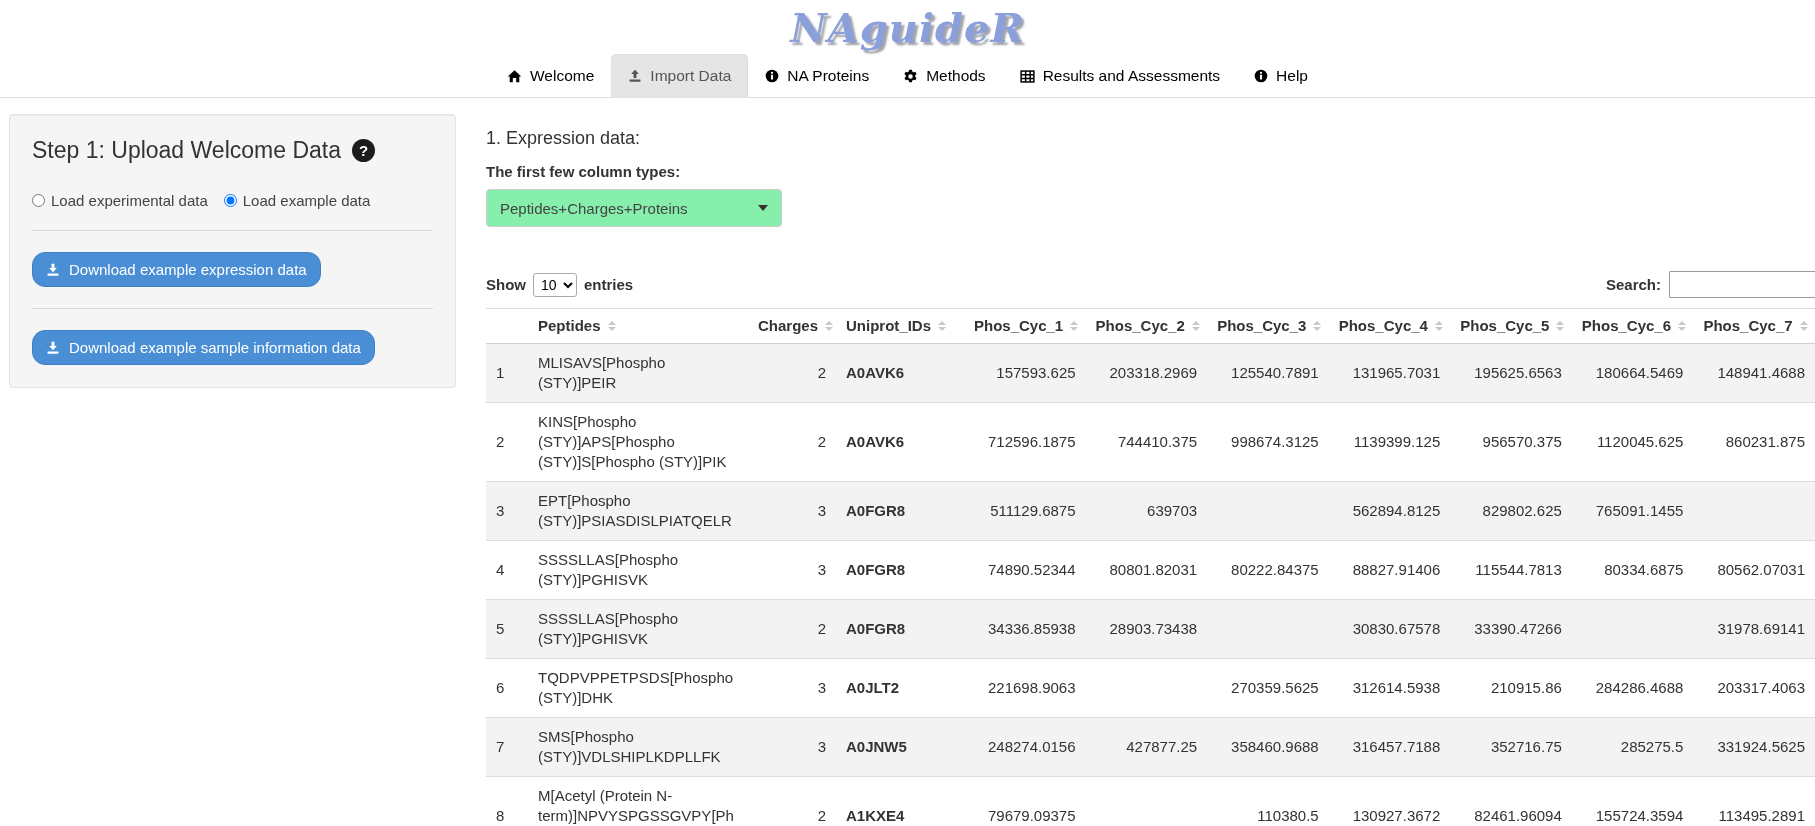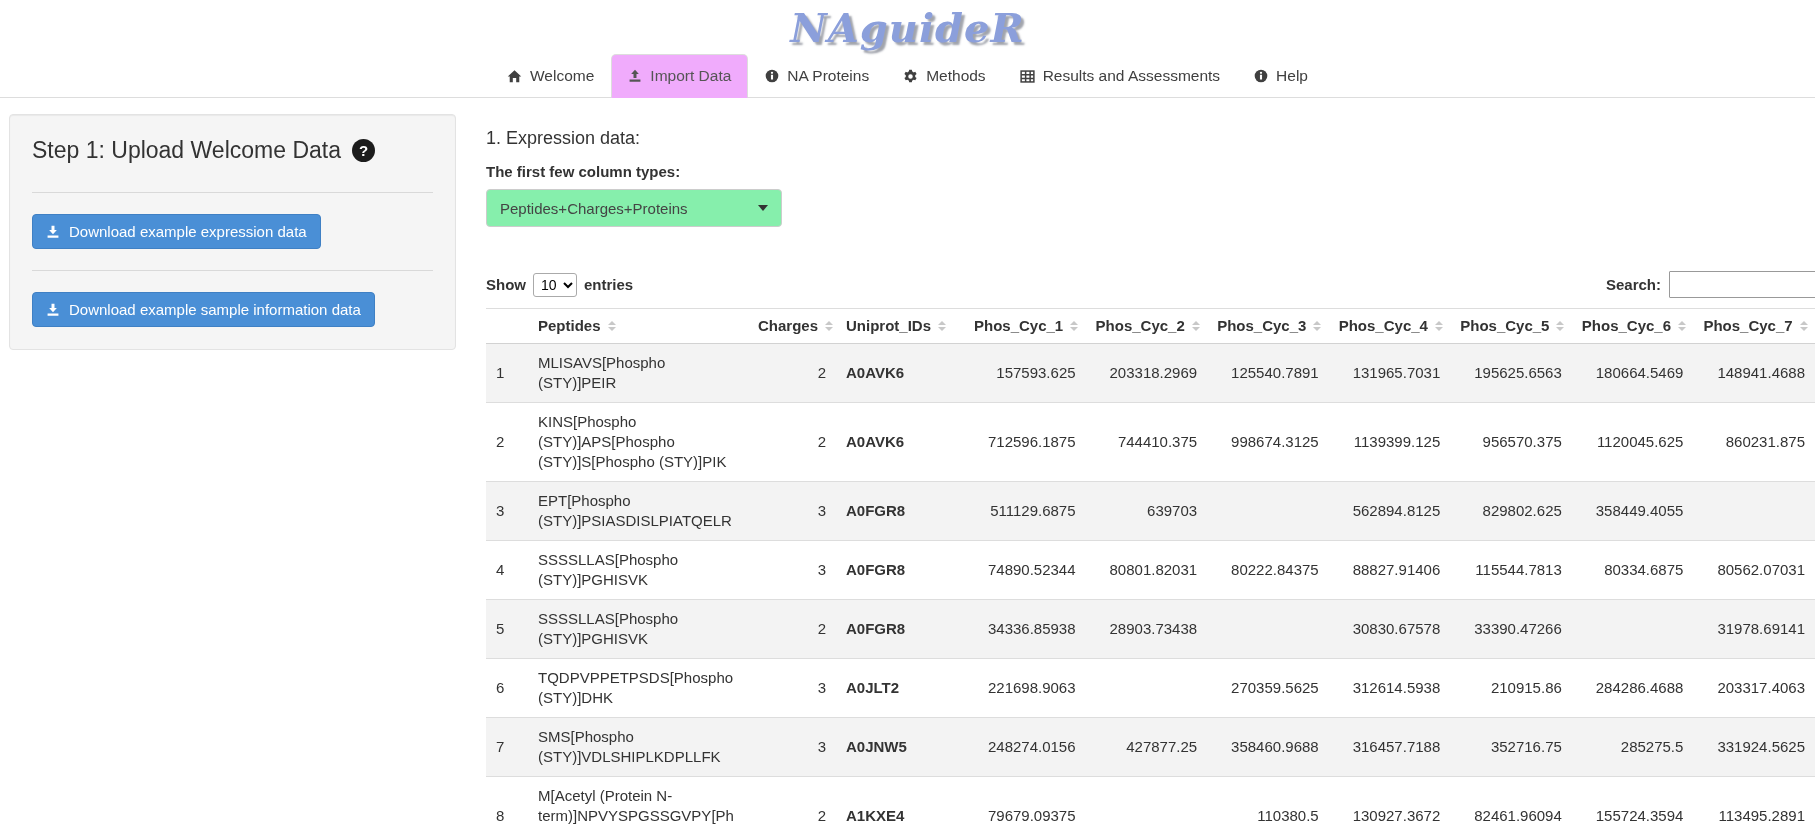--- a/index.html
+++ b/index.html
@@ -34,29 +34,29 @@
     justify-content: center;
     border-bottom: 1px solid #ddd;
     margin-top: 3px;
   }
   .nav-tabs li {
     display: flex;
     align-items: center;
     gap: 8px;
     padding: 12px 16px;
     margin-bottom: -1px;
-    color: #404040;
+    color: #000000;
     cursor: pointer;
     border: 1px solid transparent;
     border-radius: 5px 5px 0 0;
     font-size: 15.5px;
   }
   .nav-tabs li.active {
     color: #555;
-    background: #f0abfc;
+    background: #e5e5e5;
     border-color: #ddd;
     border-bottom-color: transparent;
   }
   .nav-tabs .icon { display: inline-flex; }
   .nav-tabs .icon svg { display: block; }
 
   
   .content { display: flex; align-items: flex-start; padding: 16px 0 0 9px; }
 
   
@@ -84,21 +84,21 @@
     display: inline-flex; align-items: center; justify-content: center;
     font-size: 15px; font-weight: bold; font-style: normal;
     cursor: pointer;
   }
   .radio-row { display: flex; gap: 16px; font-size: 15px; color: #444; }
   .radio-row label { display: flex; align-items: center; gap: 6px; cursor: pointer; }
   .sidebar hr { border: none; border-top: 1px solid #d9d9d9; margin: 21px 0; }
   .btn-primary {
     display: inline-flex; align-items: center; gap: 9px;
     background: #4a8fd6; color: #fff;
-    border: 1px solid #3f80c4; border-radius: 4px;
+    border: 1px solid #3f80c4; border-radius: 13px;
     padding: 8px 13px; font-size: 15px;
     font-family: inherit; cursor: pointer;
   }
   .btn-primary .dl-icon { display: inline-flex; }
 
   
   .main { flex: 1; min-width: 0; margin-left: 30px; padding-top: 14px; }
   .section-title { font-size: 18px; font-weight: 500; color: #333; }
   .field-label { font-weight: bold; font-size: 15px; margin-top: 14px; margin-bottom: 9px; }
   .select-display {
@@ -226,20 +226,30 @@
   </li>
 </ul>
 
 <div class="content">
 
   <aside class="sidebar">
     <h2>
       <span>Step 1: Upload Welcome Data</span>
       <span class="qcircle">?</span>
     </h2>
+    <div class="radio-row">
+      <label>
+        <input type="radio" name="datasource" style="">
+        <span>Load experimental data</span>
+      </label>
+      <label>
+        <input type="radio" name="datasource" checked="" style="">
+        <span>Load example data</span>
+      </label>
+    </div>
     <hr>
     <button class="btn-primary">
       <span class="dl-icon">
         <svg width="14" height="14" viewBox="0 0 16 16" fill="currentColor">
             <path d="M6.3.8h3.4v5h2.7L8 10.6 3.6 5.8h2.7ZM1.8 12h12.4v2.6H1.8Z"></path>
           </svg>
       </span>
       <span>Download example expression data</span>
     </button>
     <hr>
@@ -381,21 +391,21 @@
           <tr>
             <td class="col-idx">3</td>
             <td class="col-pep">EPT[Phospho (STY)]PSIASDISLPIATQELR</td>
             <td class="col-num col-charges">3</td>
             <td class="col-uniprot">A0FGR8</td>
             <td class="col-num">511129.6875</td>
             <td class="col-num">639703</td>
             <td class="col-num"></td>
             <td class="col-num">562894.8125</td>
             <td class="col-num">829802.625</td>
-            <td class="col-num">358449.4055</td>
+            <td class="col-num">765091.1455</td>
             <td class="col-num"></td>
           </tr>
           <tr>
             <td class="col-idx">4</td>
             <td class="col-pep">SSSSLLAS[Phospho (STY)]PGHISVK</td>
             <td class="col-num col-charges">3</td>
             <td class="col-uniprot">A0FGR8</td>
             <td class="col-num">74890.52344</td>
             <td class="col-num">80801.82031</td>
             <td class="col-num">80222.84375</td>

